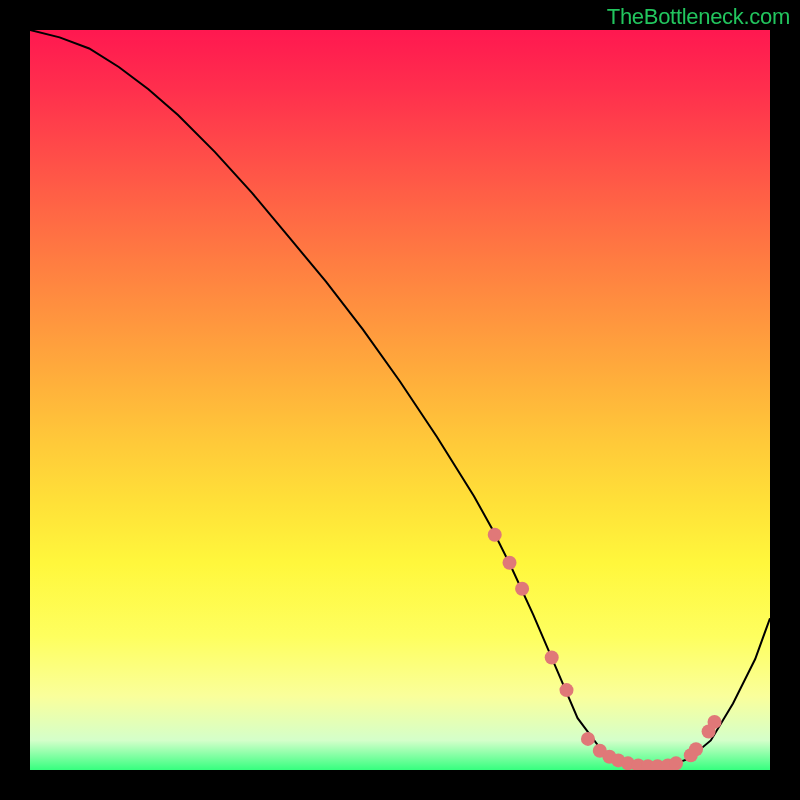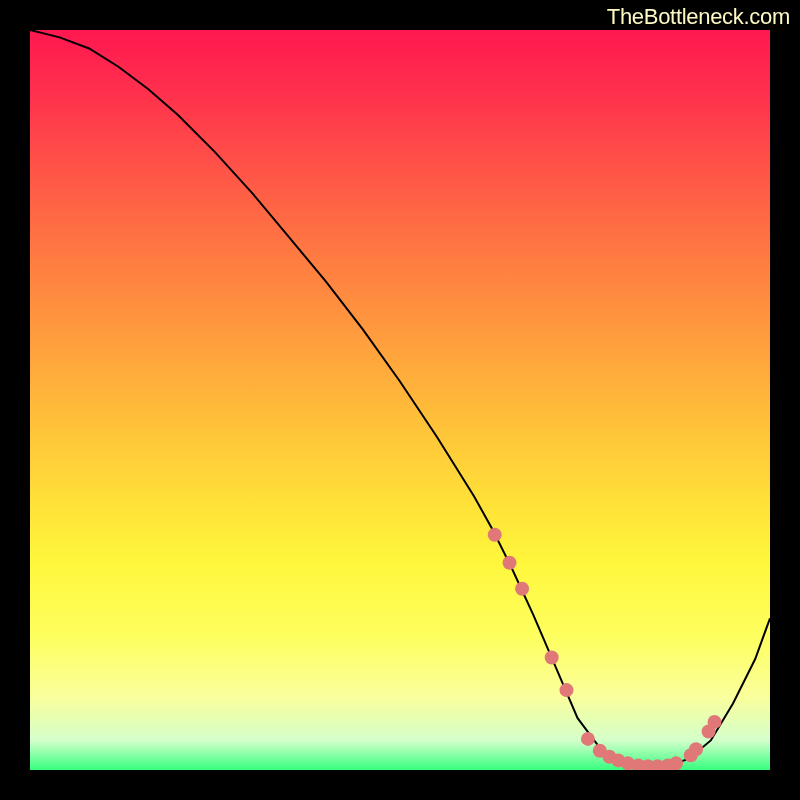--- a/index.html
+++ b/index.html
@@ -1,17 +1,17 @@
 <!DOCTYPE html>
 <html><head>
 <meta charset="utf-8">
 <style>
 * { margin: 0; padding: 0; box-sizing: border-box; }
 body { width: 800px; height: 800px; background: #000; position: relative; overflow: hidden; }
-.watermark { position: absolute; top: 4px; right: 10px; color: #fef9c3; font-family: Arial, sans-serif; font-size: 22px; font-weight: 500; letter-spacing: -0.3px; z-index: 10; }
+.watermark { position: absolute; top: 4px; right: 10px; color: #22c55e; font-family: Arial, sans-serif; font-size: 22px; font-weight: 500; letter-spacing: -0.3px; z-index: 10; }
 .plot { position: absolute; top: 30px; left: 30px; width: 740px; height: 740px; }
 .gradient-bg { position: absolute; top: 0; left: 0; width: 100%; height: 100%; background: linear-gradient(to bottom,
   #ff1850 0%,
   #ff2f4d 8%,
   #ff4a49 16%,
   #ff6545 24%,
   #ff7f41 32%,
   #ff983e 40%,
   #ffb13b 48%,
   #ffca39 56%,

